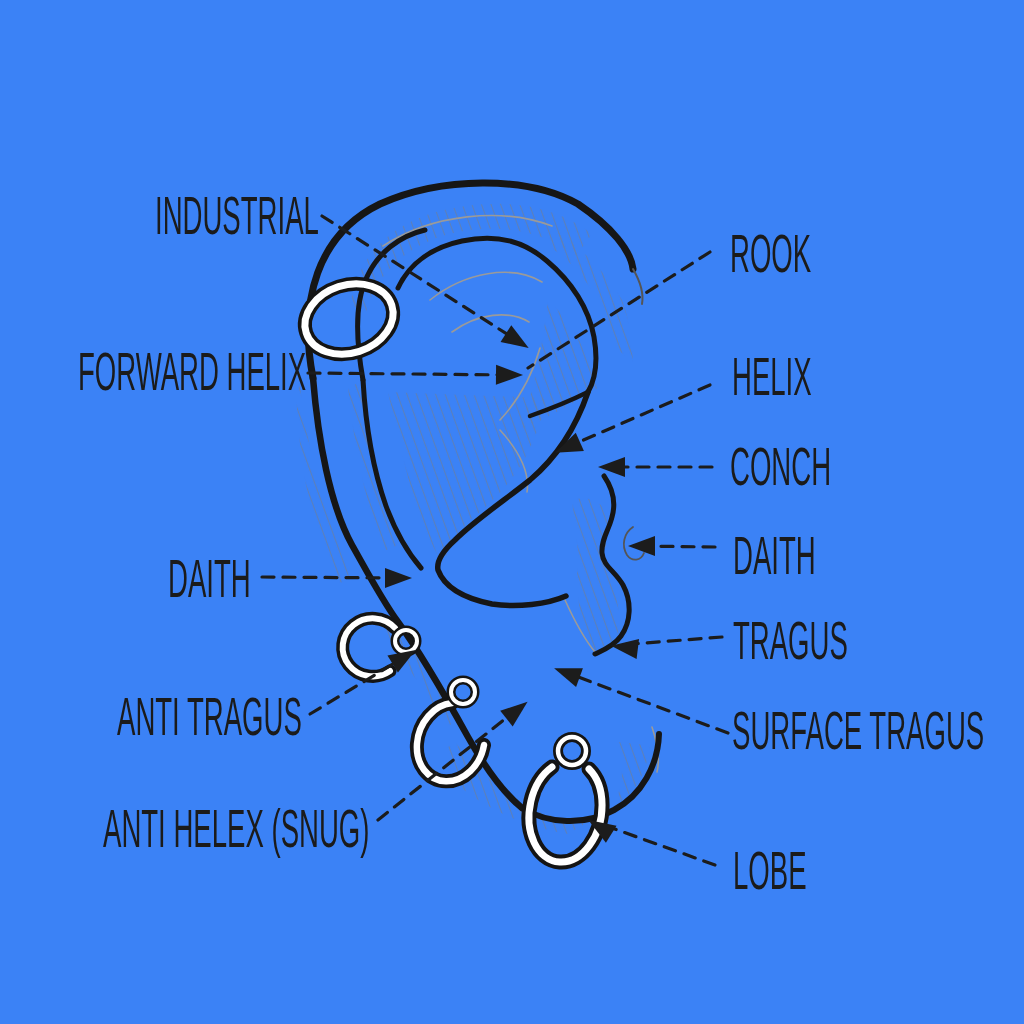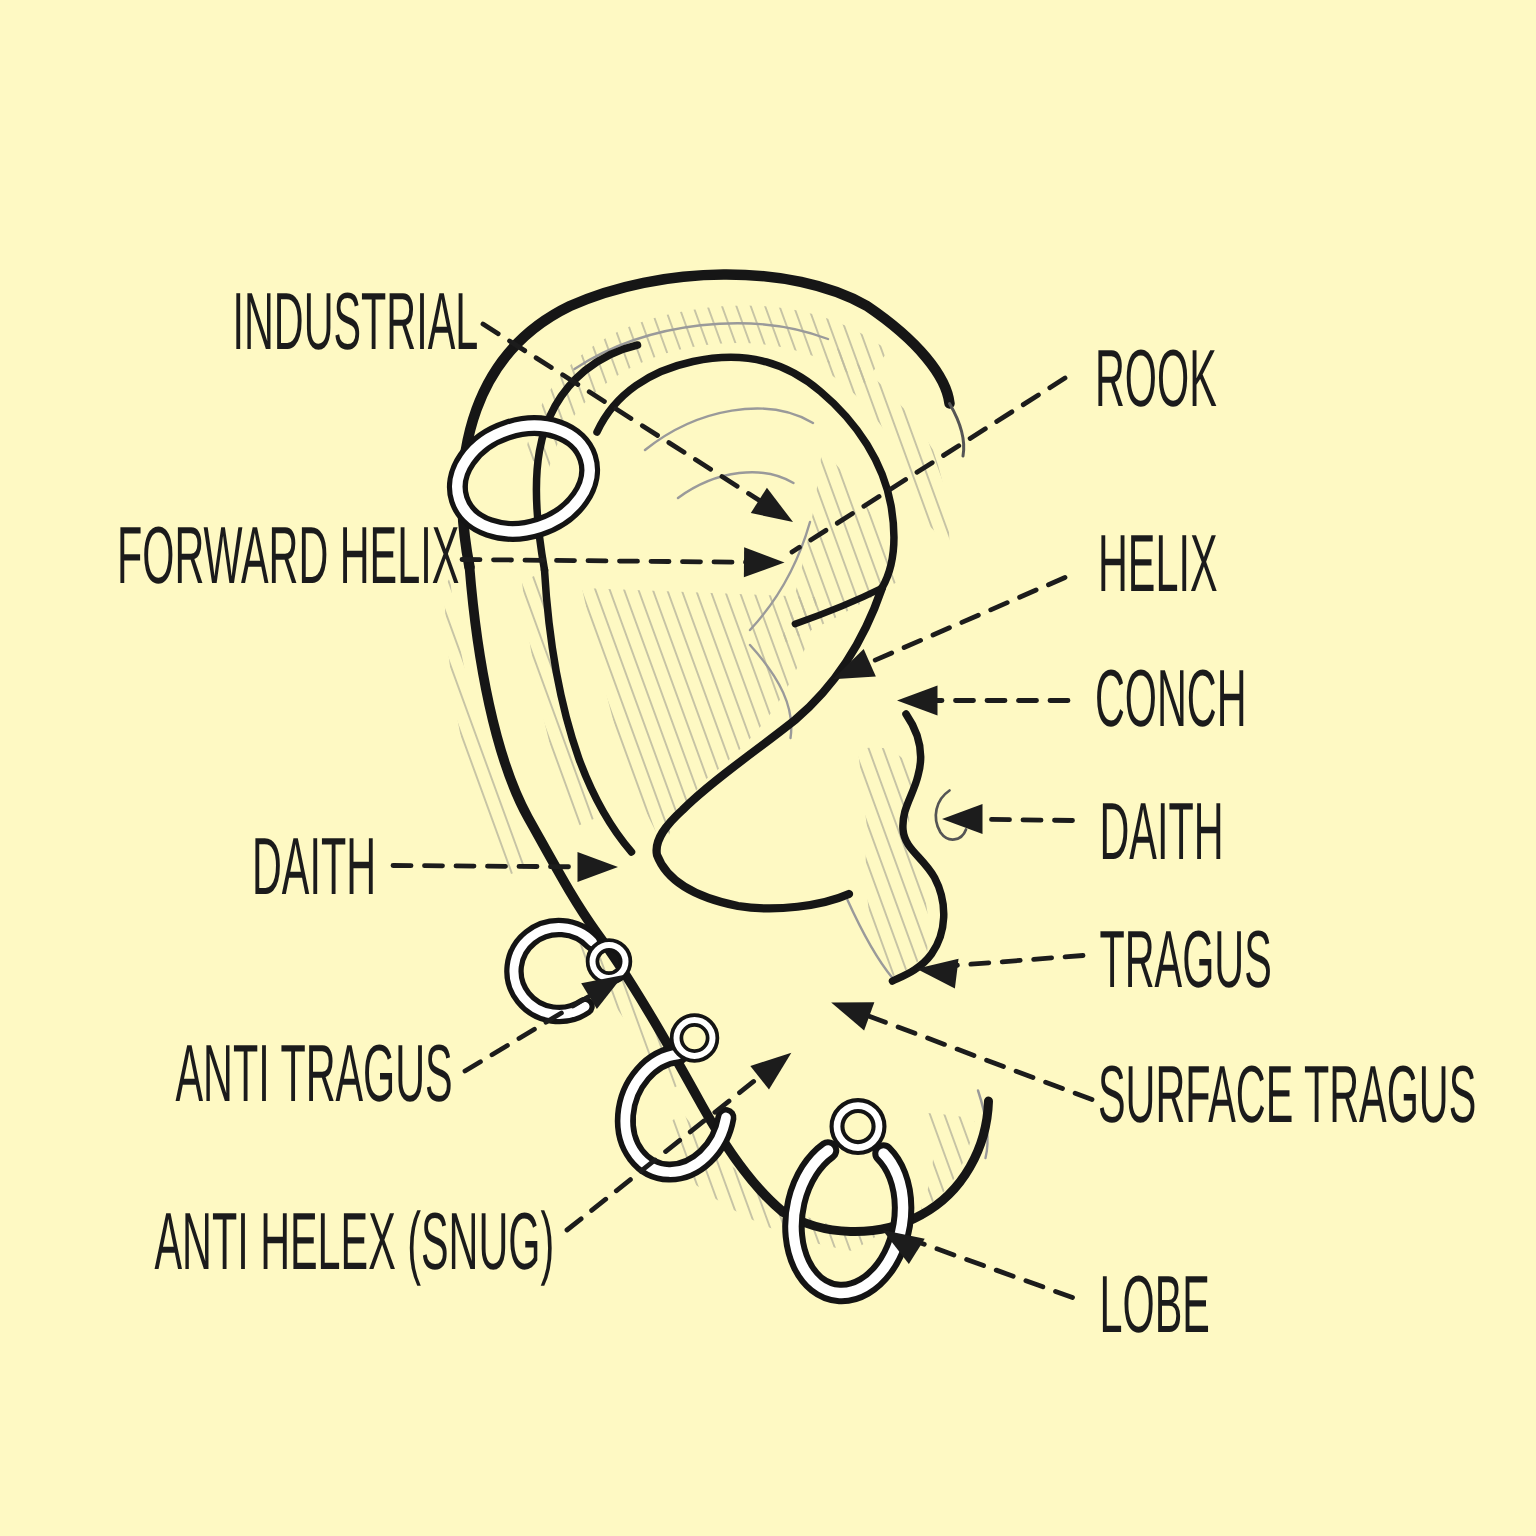--- a/index.html
+++ b/index.html
@@ -1,17 +1,17 @@
 <!DOCTYPE html>
 <html><head>
 <meta charset="utf-8">
 <style>
   html,body{margin:0;padding:0;background:#ffffff;}
   .stage{
-    position:relative;width:1024px;height:1024px;background:#fef9c3;overflow:hidden;
+    position:relative;width:1024px;height:1024px;background:#3b82f6;overflow:hidden;
     font-family:"Liberation Sans", sans-serif;
   }
   .art{position:absolute;inset:0;}
   .lbl{
     position:absolute;
     font:400 52px/1 "Liberation Sans", sans-serif;
     color:#1b1b1b;
     letter-spacing:0px;
     transform:scale(0.53,1.04);
     transform-origin:0 0;

